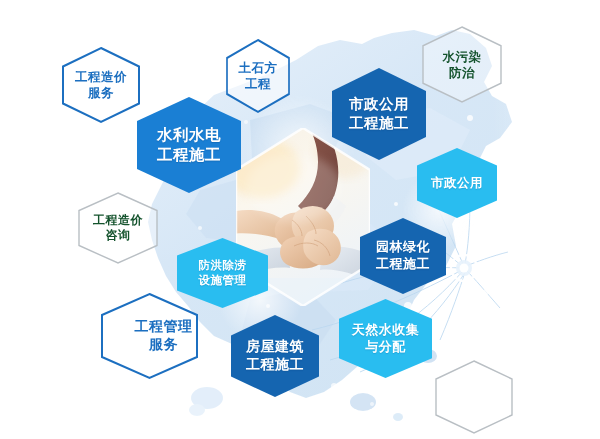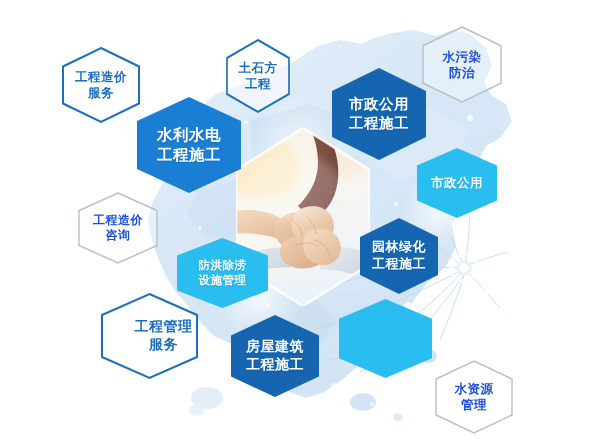--- a/index.html
+++ b/index.html
@@ -25,21 +25,21 @@
     box-sizing:border-box;
   }
   .hex .cap{position:relative;z-index:3;display:block;padding:0 4px;}
   .hex svg{position:absolute;left:0;top:0;width:100%;height:100%;z-index:1;overflow:visible;}
 
   
   .t-solid-dark  .cap{color:#ffffff;font-weight:700;text-shadow:0 1px 1px rgba(0,60,120,.25);}
   .t-solid-mid   .cap{color:#ffffff;font-weight:700;text-shadow:0 1px 1px rgba(0,60,120,.25);}
   .t-solid-cyan  .cap{color:#ffffff;font-weight:700;text-shadow:0 1px 1px rgba(0,80,140,.22);}
   .t-outline-blue .cap{color:#1c6fc0;font-weight:700;}
-  .t-outline-gray .cap{color:#1d4ed8;font-weight:700;}
+  .t-outline-gray .cap{color:#14532d;font-weight:700;}
 
   
   #photo{position:absolute;z-index:2;}
   #photo svg{width:100%;height:100%;display:block;}
 </style>
 </head>
 <body>
 
 <div id="stage">
 
@@ -231,38 +231,38 @@
           <polygon points="52,0 104,24 104,72 52,96 0,72 0,24" fill="#1a7fd4" stroke="none" stroke-width="0" stroke-linejoin="miter"></polygon>
         </svg><span class="cap" style="font-size:15.5px">水利水电
 工程施工</span></div>
       <div class="hex t-solid-cyan" style="left: 417px; top: 148px; width: 80px; height: 70px; z-index: 6;"><svg viewBox="0 0 80 70" preserveAspectRatio="none">
           <polygon points="40,0 80,17.5 80,52.5 40,70 0,52.5 0,17.5" fill="#29bdf0" stroke="none" stroke-width="0" stroke-linejoin="miter"></polygon>
         </svg><span class="cap" style="font-size:12.5px">市政公用</span></div>
       <div class="hex t-outline-gray" style="left: 79px; top: 193px; width: 78px; height: 70px; z-index: 5;"><svg viewBox="0 0 78 70" preserveAspectRatio="none">
           <polygon points="39,0 78,17.5 78,52.5 39,70 0,52.5 0,17.5" fill="rgba(255,255,255,0.35)" stroke="#b9bfc4" stroke-width="1.4" stroke-linejoin="miter"></polygon>
         </svg><span class="cap" style="font-size:12px">工程造价
 咨询</span></div>
-      <div class="hex t-solid-dark" style="left: 360px; top: 218px; width: 78px; height: 76px; z-index: 6;"><svg viewBox="0 0 86 76" preserveAspectRatio="none">
+      <div class="hex t-solid-dark" style="left: 360px; top: 218px; width: 86px; height: 76px; z-index: 6;"><svg viewBox="0 0 86 76" preserveAspectRatio="none">
           <polygon points="43,0 86,19 86,57 43,76 0,57 0,19" fill="#1565b0" stroke="none" stroke-width="0" stroke-linejoin="miter"></polygon>
         </svg><span class="cap" style="font-size:13px">园林绿化
 工程施工</span></div>
       <div class="hex t-solid-cyan" style="left: 177px; top: 238px; width: 91px; height: 70px; z-index: 6;"><svg viewBox="0 0 74 70" preserveAspectRatio="none">
           <polygon points="37,0 74,17.5 74,52.5 37,70 0,52.5 0,17.5" fill="#29bdf0" stroke="none" stroke-width="0" stroke-linejoin="miter"></polygon>
         </svg><span class="cap" style="font-size:11.5px">防洪除涝
 设施管理</span></div>
       <div class="hex t-outline-blue" style="left: 102px; top: 294px; width: 95px; height: 84px; z-index: 5; padding-left: 28px;"><svg viewBox="0 0 95 84" preserveAspectRatio="none">
           <polygon points="47.5,0 95,21 95,63 47.5,84 0,63 0,21" fill="rgba(255,255,255,0.55)" stroke="#1c6fc0" stroke-width="2" stroke-linejoin="miter"></polygon>
         </svg><span class="cap" style="font-size:14px">工程管理
 服务</span></div>
       <div class="hex t-solid-cyan" style="left: 339px; top: 299px; width: 93px; height: 79px; z-index: 6;"><svg viewBox="0 0 93 79" preserveAspectRatio="none">
           <polygon points="46.5,0 93,19.75 93,59.25 46.5,79 0,59.25 0,19.75" fill="#29bdf0" stroke="none" stroke-width="0" stroke-linejoin="miter"></polygon>
-        </svg></div>
+        </svg><span class="cap" style="font-size:13px">天然水收集
+与分配</span></div>
       <div class="hex t-solid-dark" style="left: 231px; top: 315px; width: 88px; height: 82px; z-index: 6;"><svg viewBox="0 0 92 82" preserveAspectRatio="none">
           <polygon points="46,0 92,20.5 92,61.5 46,82 0,61.5 0,20.5" fill="#1565b0" stroke="none" stroke-width="0" stroke-linejoin="miter"></polygon>
         </svg><span class="cap" style="font-size:14px">房屋建筑
 工程施工</span></div>
       <div class="hex t-outline-gray" style="left: 436px; top: 361px; width: 76px; height: 72px; z-index: 5;"><svg viewBox="0 0 76 72" preserveAspectRatio="none">
           <polygon points="38,0 76,18 76,54 38,72 0,54 0,18" fill="rgba(255,255,255,0.35)" stroke="#b9bfc4" stroke-width="1.4" stroke-linejoin="miter"></polygon>
-        </svg><span class="cap" style="font-size:12.5px">水资源
-管理</span></div>
+        </svg></div>
     </div>
 
 </div>
 
 </body></html>

